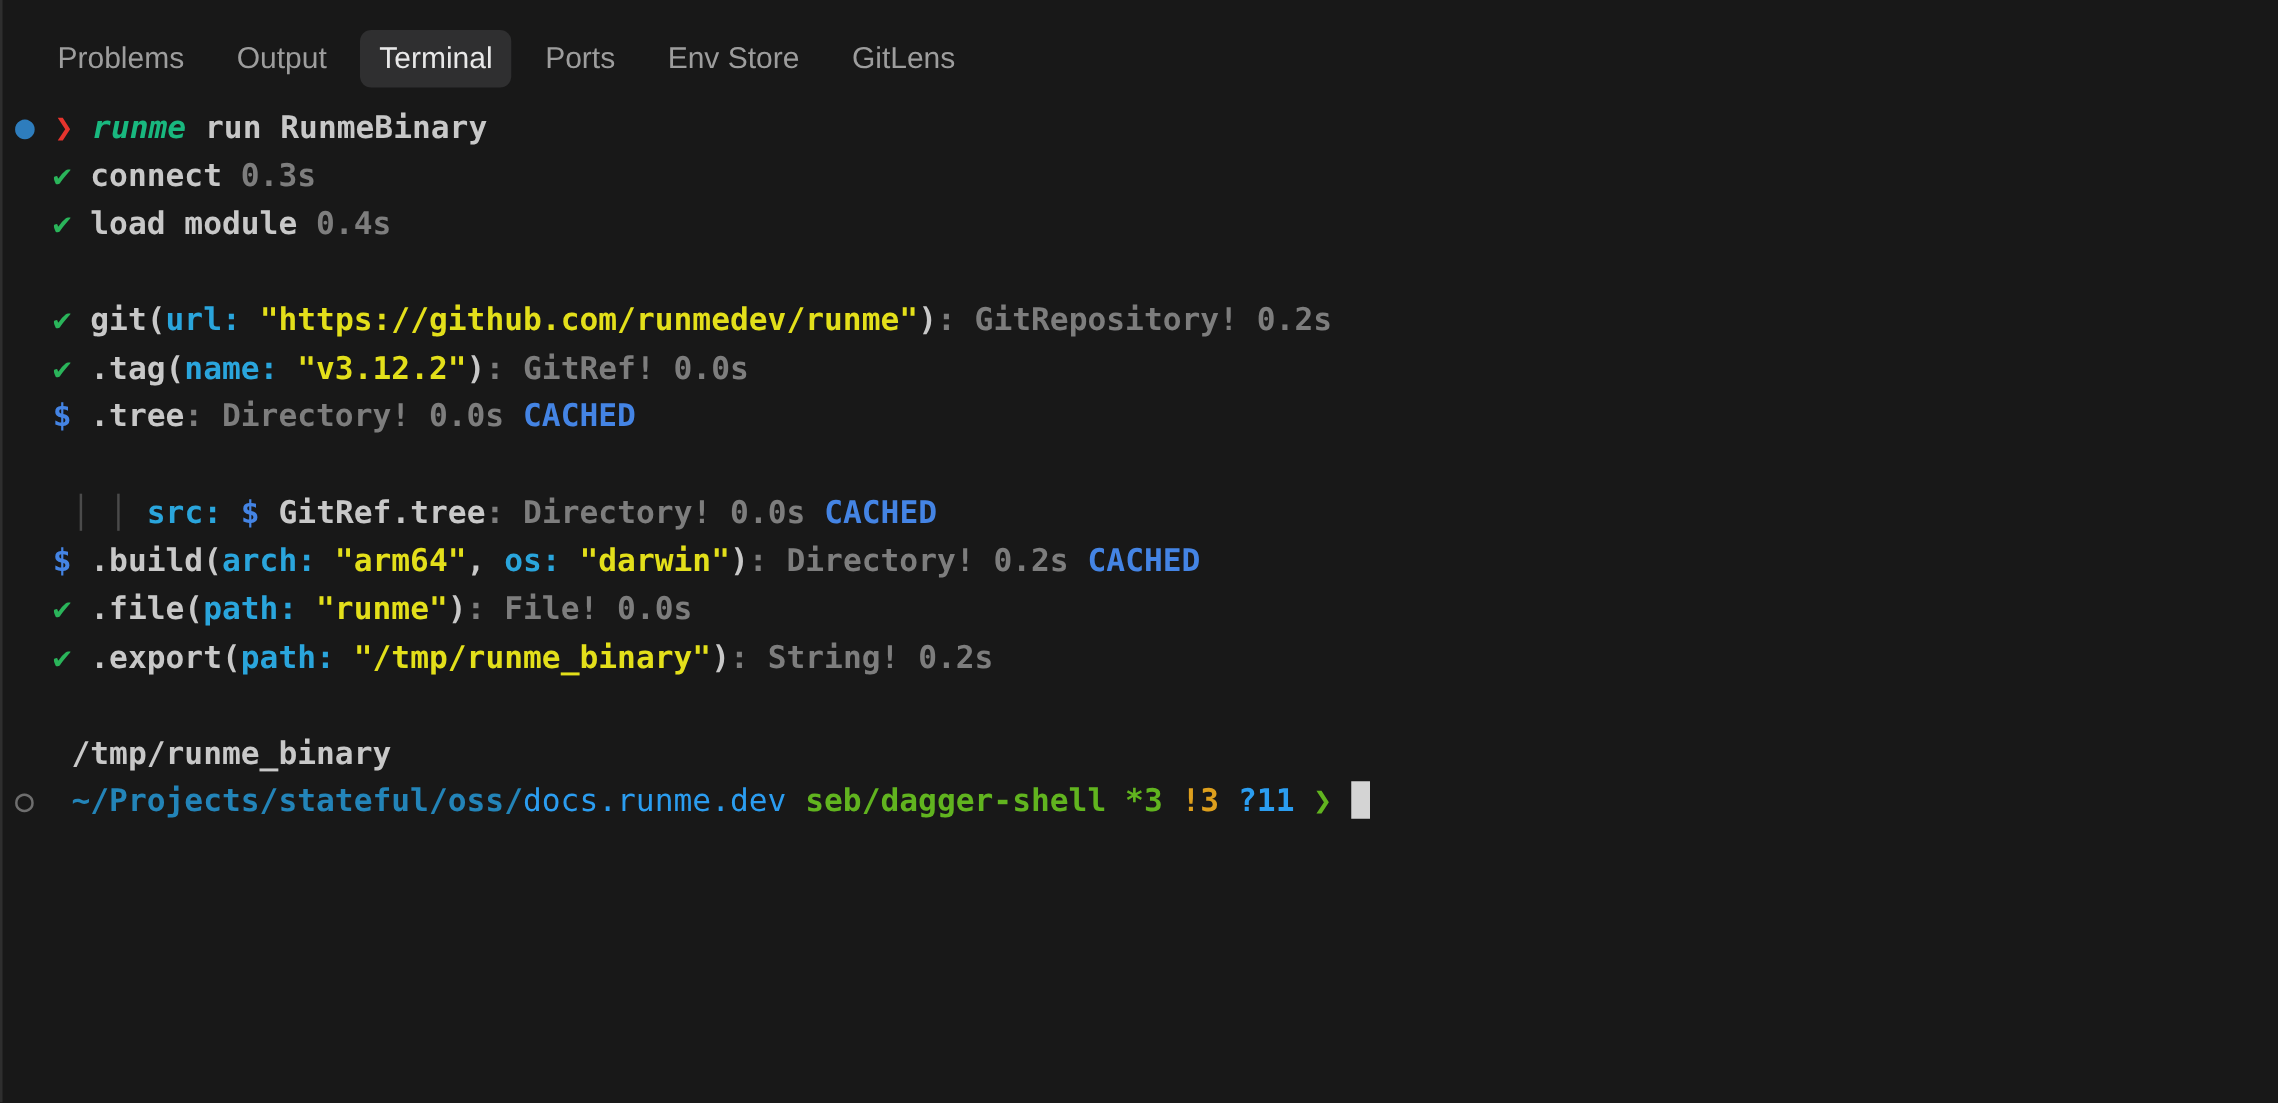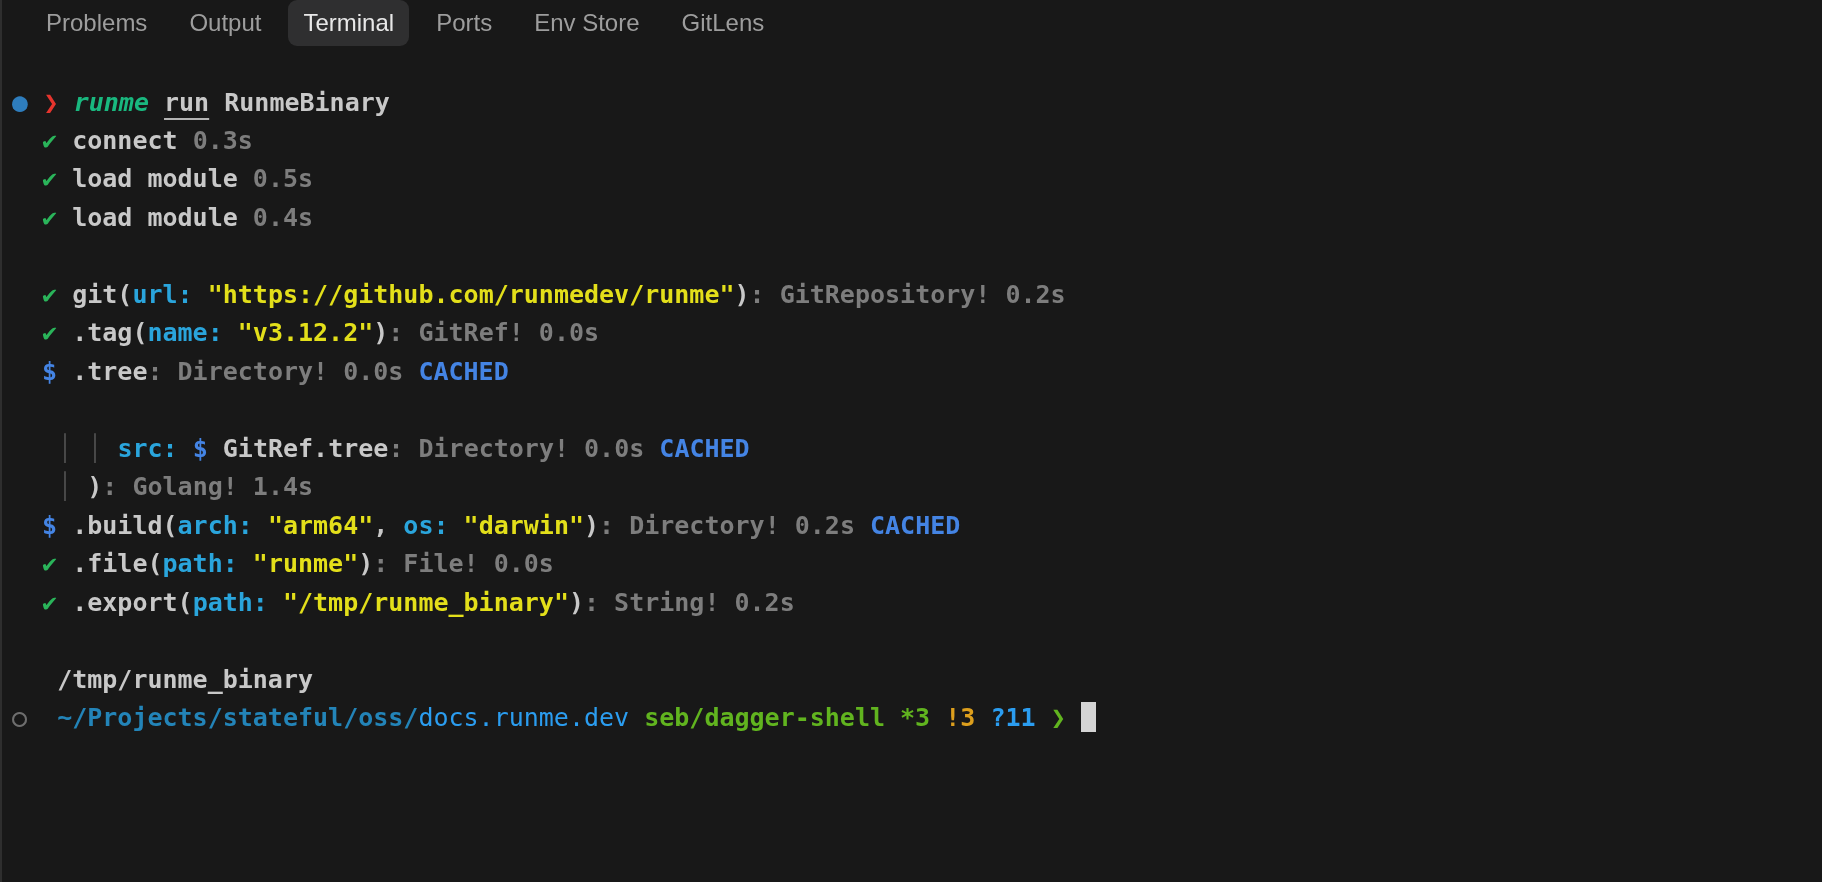--- a/index.html
+++ b/index.html
@@ -9,21 +9,21 @@
   }
   .panel{
     width:100%;height:100%;
     border-left:2px solid var(--panel-border,#2e2e2e);
     box-sizing:border-box;
     background:var(--background,#181818);
   }
   
   .tabbar{
     height:70px;
-    display:flex;align-items:flex-start;
+    display:flex;align-items:flex-end;
     padding-left:29px;
     font-family:"Liberation Sans","DejaVu Sans",sans-serif;
     font-size:24px;
     user-select:none;
   }
   .tab{
     color:var(--tab-inactive,#9d9d9d);
     padding:9px 15px;
     margin-right:12px;
     border-radius:9px;
@@ -40,21 +40,20 @@
     font-size:25px;
     font-weight:600;
   }
   .t-line{
     height:38.5px;
     line-height:38.5px;
     white-space:pre;
   }
   .w2{display:inline-block;width:2ch;}
   .u{
-    text-decoration:underline;
     text-decoration-thickness:2px;
     text-underline-offset:7px;
     text-decoration-color:#b3b3b3;
   }
   .b{font-weight:400;}
   .s-default{color:var(--foreground,#c8c8c8);}
   .s-dim{color:var(--dim,#7d7d7d);}
   .s-check{color:var(--check-green,#2ab45a);}
   .s-cmd{color:var(--command-green,#19b87f);font-style:italic;}
   .s-red{color:var(--chevron-red,#e5342d);}
@@ -84,29 +83,27 @@
       <div class="tab"><span>Problems</span></div>
       <div class="tab"><span>Output</span></div>
       <div class="tab active"><span>Terminal</span></div>
       <div class="tab"><span>Ports</span></div>
       <div class="tab"><span>Env Store</span></div>
       <div class="tab"><span>GitLens</span></div>
     </div>
   <div class="terminal">
       <div class="t-line"><span class="seg s-dot w2">●</span><span class="seg s-red w2">❯</span><span class="seg s-cmd">runme</span><span class="seg s-default"> </span><span class="seg s-default u">run</span><span class="seg s-default"> RunmeBinary</span></div>
       <div class="t-line"><span class="seg s-default">  </span><span class="seg s-check w2">✔</span><span class="seg s-default">connect </span><span class="seg s-dim">0.3s</span></div>
-      <div class="t-line"><span class="seg s-default">  </span><span class="seg s-check w2">✔</span><span class="seg s-default">load module </span><span class="seg s-dim">0.5s</span></div>
       <div class="t-line"><span class="seg s-default">  </span><span class="seg s-check w2">✔</span><span class="seg s-default">load module </span><span class="seg s-dim">0.4s</span></div>
       <div class="t-line"><span class="seg s-default"></span></div>
       <div class="t-line"><span class="seg s-default">  </span><span class="seg s-check w2">✔</span><span class="seg s-default">git(</span><span class="seg s-cyan">url:</span><span class="seg s-default"> </span><span class="seg s-yellow">"https://github.com/runmedev/runme"</span><span class="seg s-default">)</span><span class="seg s-dim">: GitRepository! 0.2s</span></div>
       <div class="t-line"><span class="seg s-default">  </span><span class="seg s-check w2">✔</span><span class="seg s-default">.tag(</span><span class="seg s-cyan">name:</span><span class="seg s-default"> </span><span class="seg s-yellow">"v3.12.2"</span><span class="seg s-default">)</span><span class="seg s-dim">: GitRef! 0.0s</span></div>
       <div class="t-line"><span class="seg s-default">  </span><span class="seg s-blue w2">$</span><span class="seg s-default">.tree</span><span class="seg s-dim">: Directory! 0.0s </span><span class="seg s-blue">CACHED</span></div>
       <div class="t-line"><span class="seg s-default"></span></div>
       <div class="t-line"><span class="seg s-default">   </span><span class="seg s-guide">│</span><span class="seg s-default"> </span><span class="seg s-guide">│</span><span class="seg s-default"> </span><span class="seg s-cyan">src:</span><span class="seg s-default"> </span><span class="seg s-blue">$</span><span class="seg s-default"> </span><span class="seg s-default">GitRef.tree</span><span class="seg s-dim">: Directory! 0.0s </span><span class="seg s-blue">CACHED</span></div>
-      <div class="t-line"><span class="seg s-default">   </span><span class="seg s-guide">│</span><span class="seg s-default"> </span><span class="seg s-default">)</span><span class="seg s-dim">: Golang! 1.4s</span></div>
       <div class="t-line"><span class="seg s-default">  </span><span class="seg s-blue w2">$</span><span class="seg s-default">.build(</span><span class="seg s-cyan">arch:</span><span class="seg s-default"> </span><span class="seg s-yellow">"arm64"</span><span class="seg s-default">, </span><span class="seg s-cyan">os:</span><span class="seg s-default"> </span><span class="seg s-yellow">"darwin"</span><span class="seg s-default">)</span><span class="seg s-dim">: Directory! 0.2s </span><span class="seg s-blue">CACHED</span></div>
       <div class="t-line"><span class="seg s-default">  </span><span class="seg s-check w2">✔</span><span class="seg s-default">.file(</span><span class="seg s-cyan">path:</span><span class="seg s-default"> </span><span class="seg s-yellow">"runme"</span><span class="seg s-default">)</span><span class="seg s-dim">: File! 0.0s</span></div>
       <div class="t-line"><span class="seg s-default">  </span><span class="seg s-check w2">✔</span><span class="seg s-default">.export(</span><span class="seg s-cyan">path:</span><span class="seg s-default"> </span><span class="seg s-yellow">"/tmp/runme_binary"</span><span class="seg s-default">)</span><span class="seg s-dim">: String! 0.2s</span></div>
       <div class="t-line"><span class="seg s-default"></span></div>
       <div class="t-line"><span class="seg s-default">   </span><span class="seg s-default">/tmp/runme_binary</span></div>
       <div class="t-line"><span class="seg s-ring w2">○</span><span class="seg s-default"> </span><span class="seg s-teal">~/Projects/stateful/oss/</span><span class="seg s-brightblue b">docs.runme.dev</span><span class="seg s-default"> </span><span class="seg s-lime">seb/dagger-shell</span><span class="seg s-default"> </span><span class="seg s-lime">*3</span><span class="seg s-default"> </span><span class="seg s-amber">!3</span><span class="seg s-default"> </span><span class="seg s-brightblue">?11</span><span class="seg s-default"> </span><span class="seg s-lime">❯</span><span class="seg s-default"> </span><span class="cursor"></span></div>
     </div>
 </div>
 
 </body></html>

